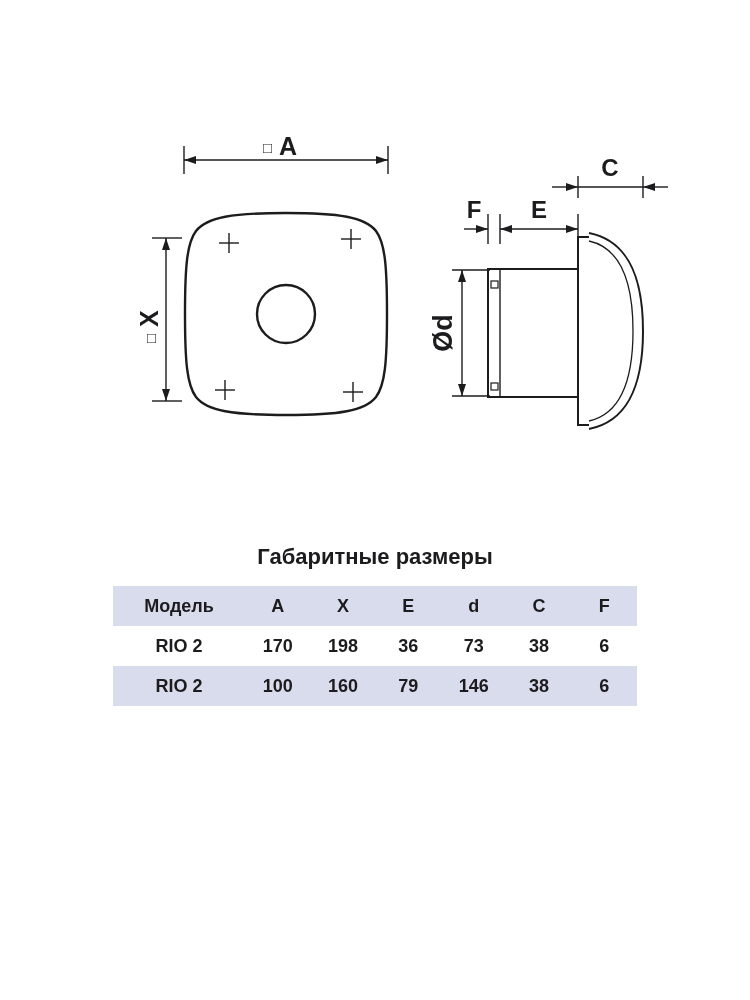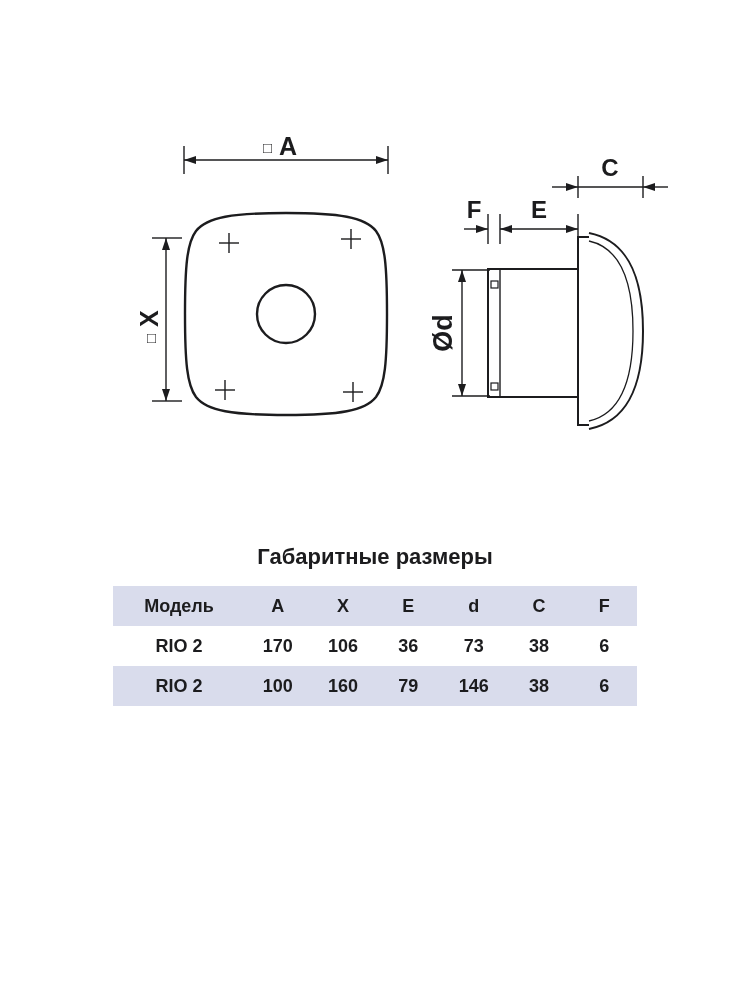--- a/index.html
+++ b/index.html
@@ -156,21 +156,21 @@
       <div class="tcell">A</div>
       <div class="tcell">X</div>
       <div class="tcell">E</div>
       <div class="tcell">d</div>
       <div class="tcell">C</div>
       <div class="tcell">F</div>
     </div>
     <div class="trow">
       <div class="tcell model">RIO 2</div>
       <div class="tcell">170</div>
-      <div class="tcell">106</div>
+      <div class="tcell">198</div>
       <div class="tcell">36</div>
       <div class="tcell">73</div>
       <div class="tcell">38</div>
       <div class="tcell">6</div>
     </div>
     <div class="trow band">
       <div class="tcell model">RIO 2</div>
       <div class="tcell">100</div>
       <div class="tcell">160</div>
       <div class="tcell">79</div>

